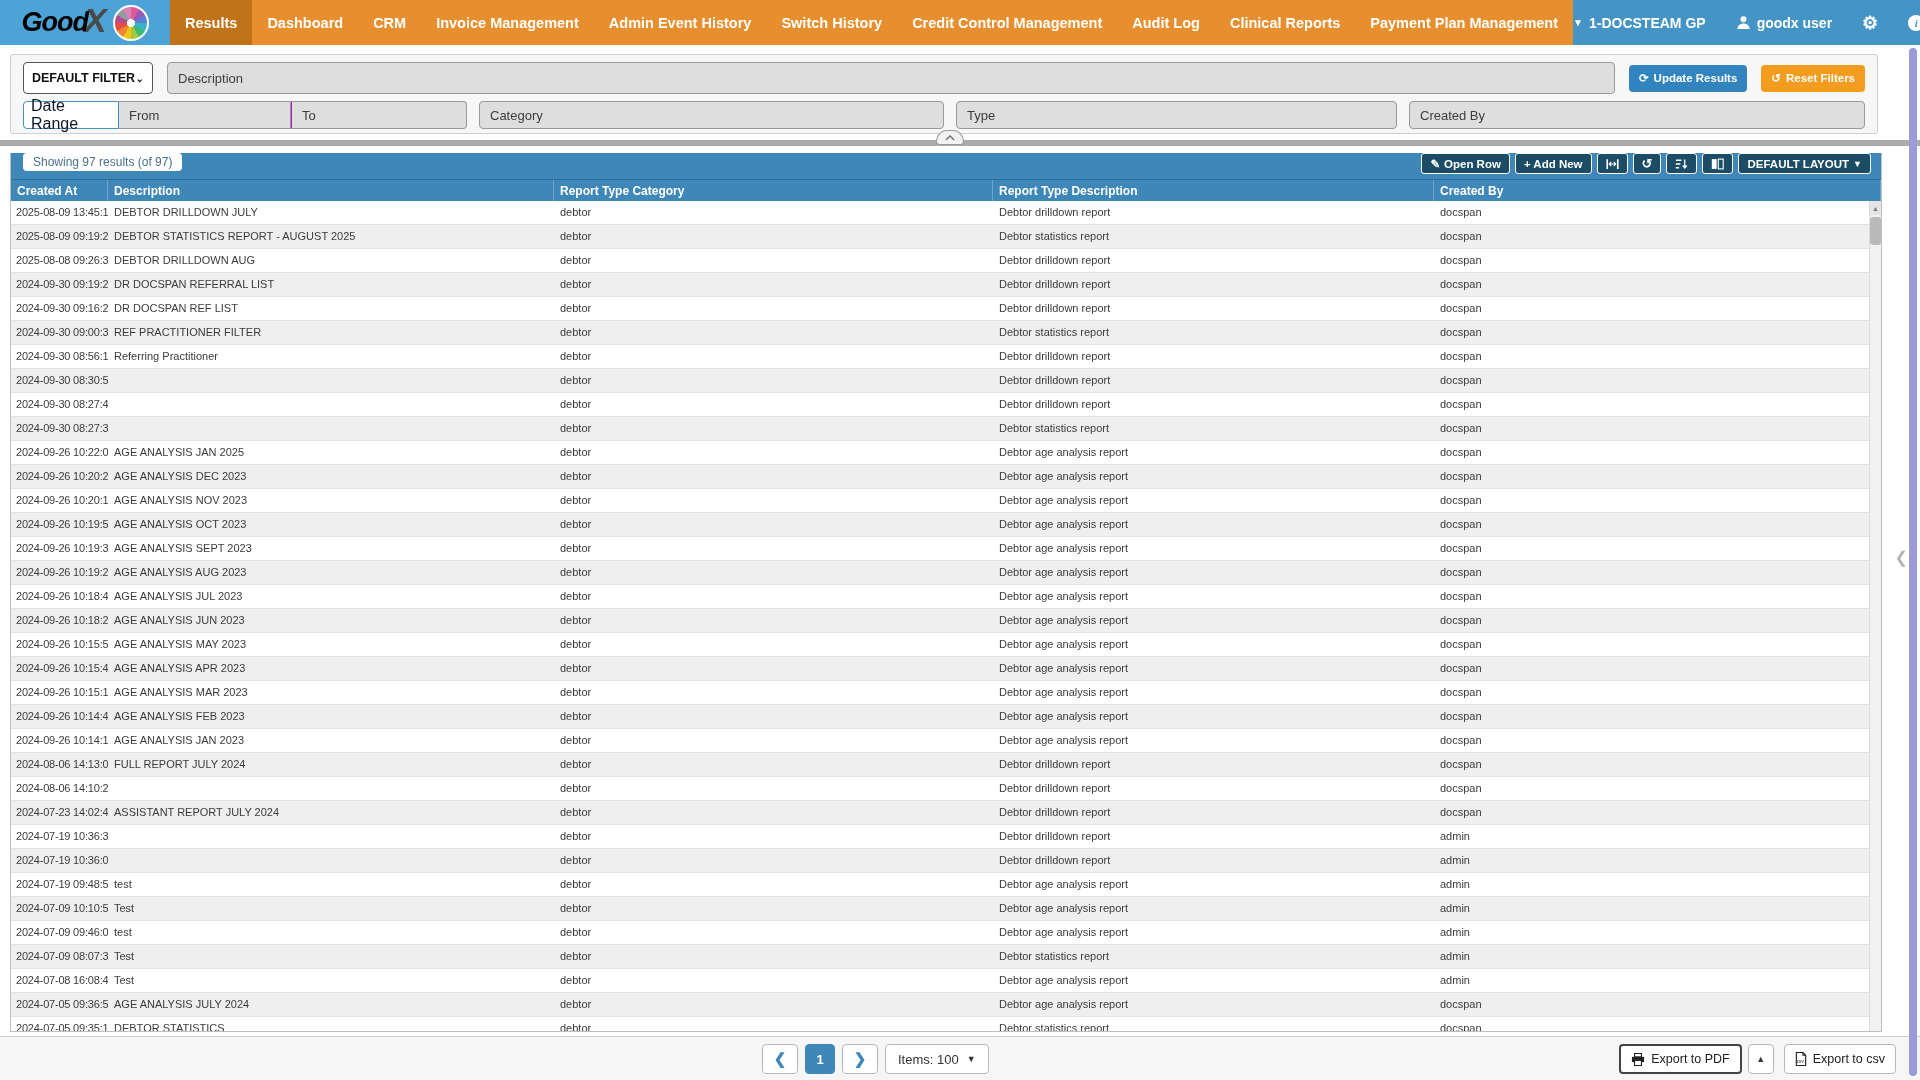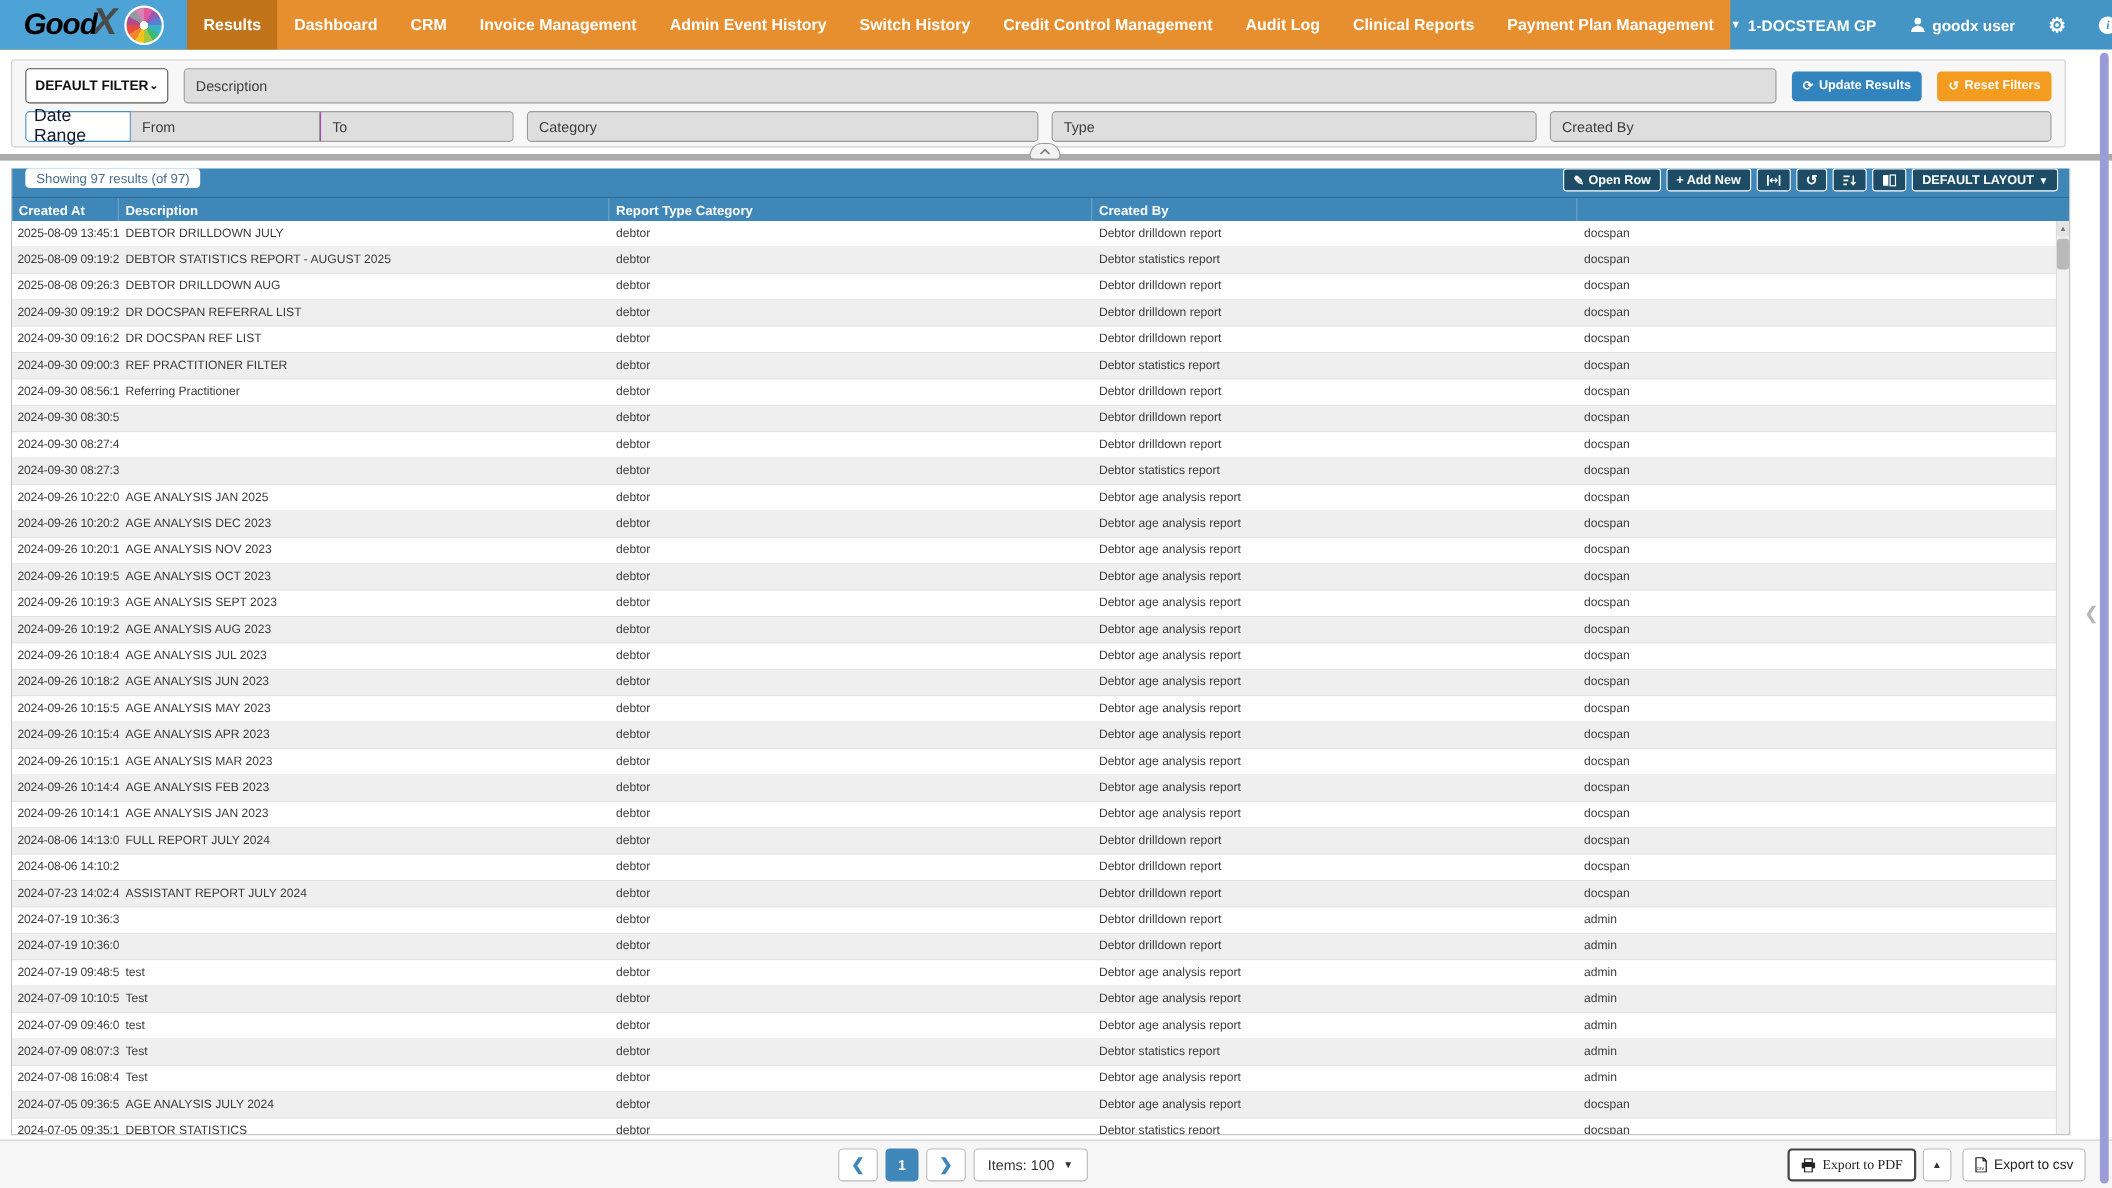--- a/index.html
+++ b/index.html
@@ -112,21 +112,21 @@
   .pg-num { width:30px; height:30px; background:#3E87B8; border:1px solid #3E87B8;
     border-radius:4px; color:#fff; font-size:13px; font-weight:bold; display:flex;
     align-items:center; justify-content:center; cursor:pointer; }
   .pg-items { height:30px; background:#fff; border:1px solid #b9b9b9; border-radius:4px;
     color:#333; font-size:13px; display:flex; align-items:center; gap:8px; padding:0 12px;
     cursor:pointer; }
   .export-group { position:absolute; right:24px; top:7px; display:flex; align-items:center; gap:10px; }
   .exp-btn { height:30px; background:#fff; border:1px solid #b9b9b9; border-radius:4px;
     color:#222; font-size:12.5px; display:inline-flex; align-items:center; gap:6px;
     padding:0 10px; cursor:pointer; }
-  .exp-pdf { border:2px solid #444;font-family:Liberation Serif, serif; }
+  .exp-pdf { border:2px solid #444; }
   .exp-caret { width:26px; height:30px; background:#fff; border:1px solid #b9b9b9;
     border-radius:4px; display:flex; align-items:center; justify-content:center;
     font-size:9px; color:#333; cursor:pointer; margin-left:-4px; }
 
   
   .page-scrollbar { position:absolute; right:3px; top:48px; width:8px; height:1028px;
     background:#9b9bd8; border-radius:4px; }
   .edge-chevron { position:absolute; right:12px; top:548px; color:#b5b5b5; font-size:16px; }
 </style>
 </head>
@@ -286,20 +286,23 @@
         </div>
 
         <div class="hc">
           <span>Description</span>
         </div>
 
         <div class="hc">
           <span>Report Type Category</span>
         </div>
 
+        <div class="hc">
+          <span>Report Type Description</span>
+        </div>
 
         <div class="hc">
           <span>Created By</span>
         </div>
       </div>
 
     <div class="tbody">
 
         <div class="trow">
           <span class="tc">2025-08-09 13:45:16</span>

